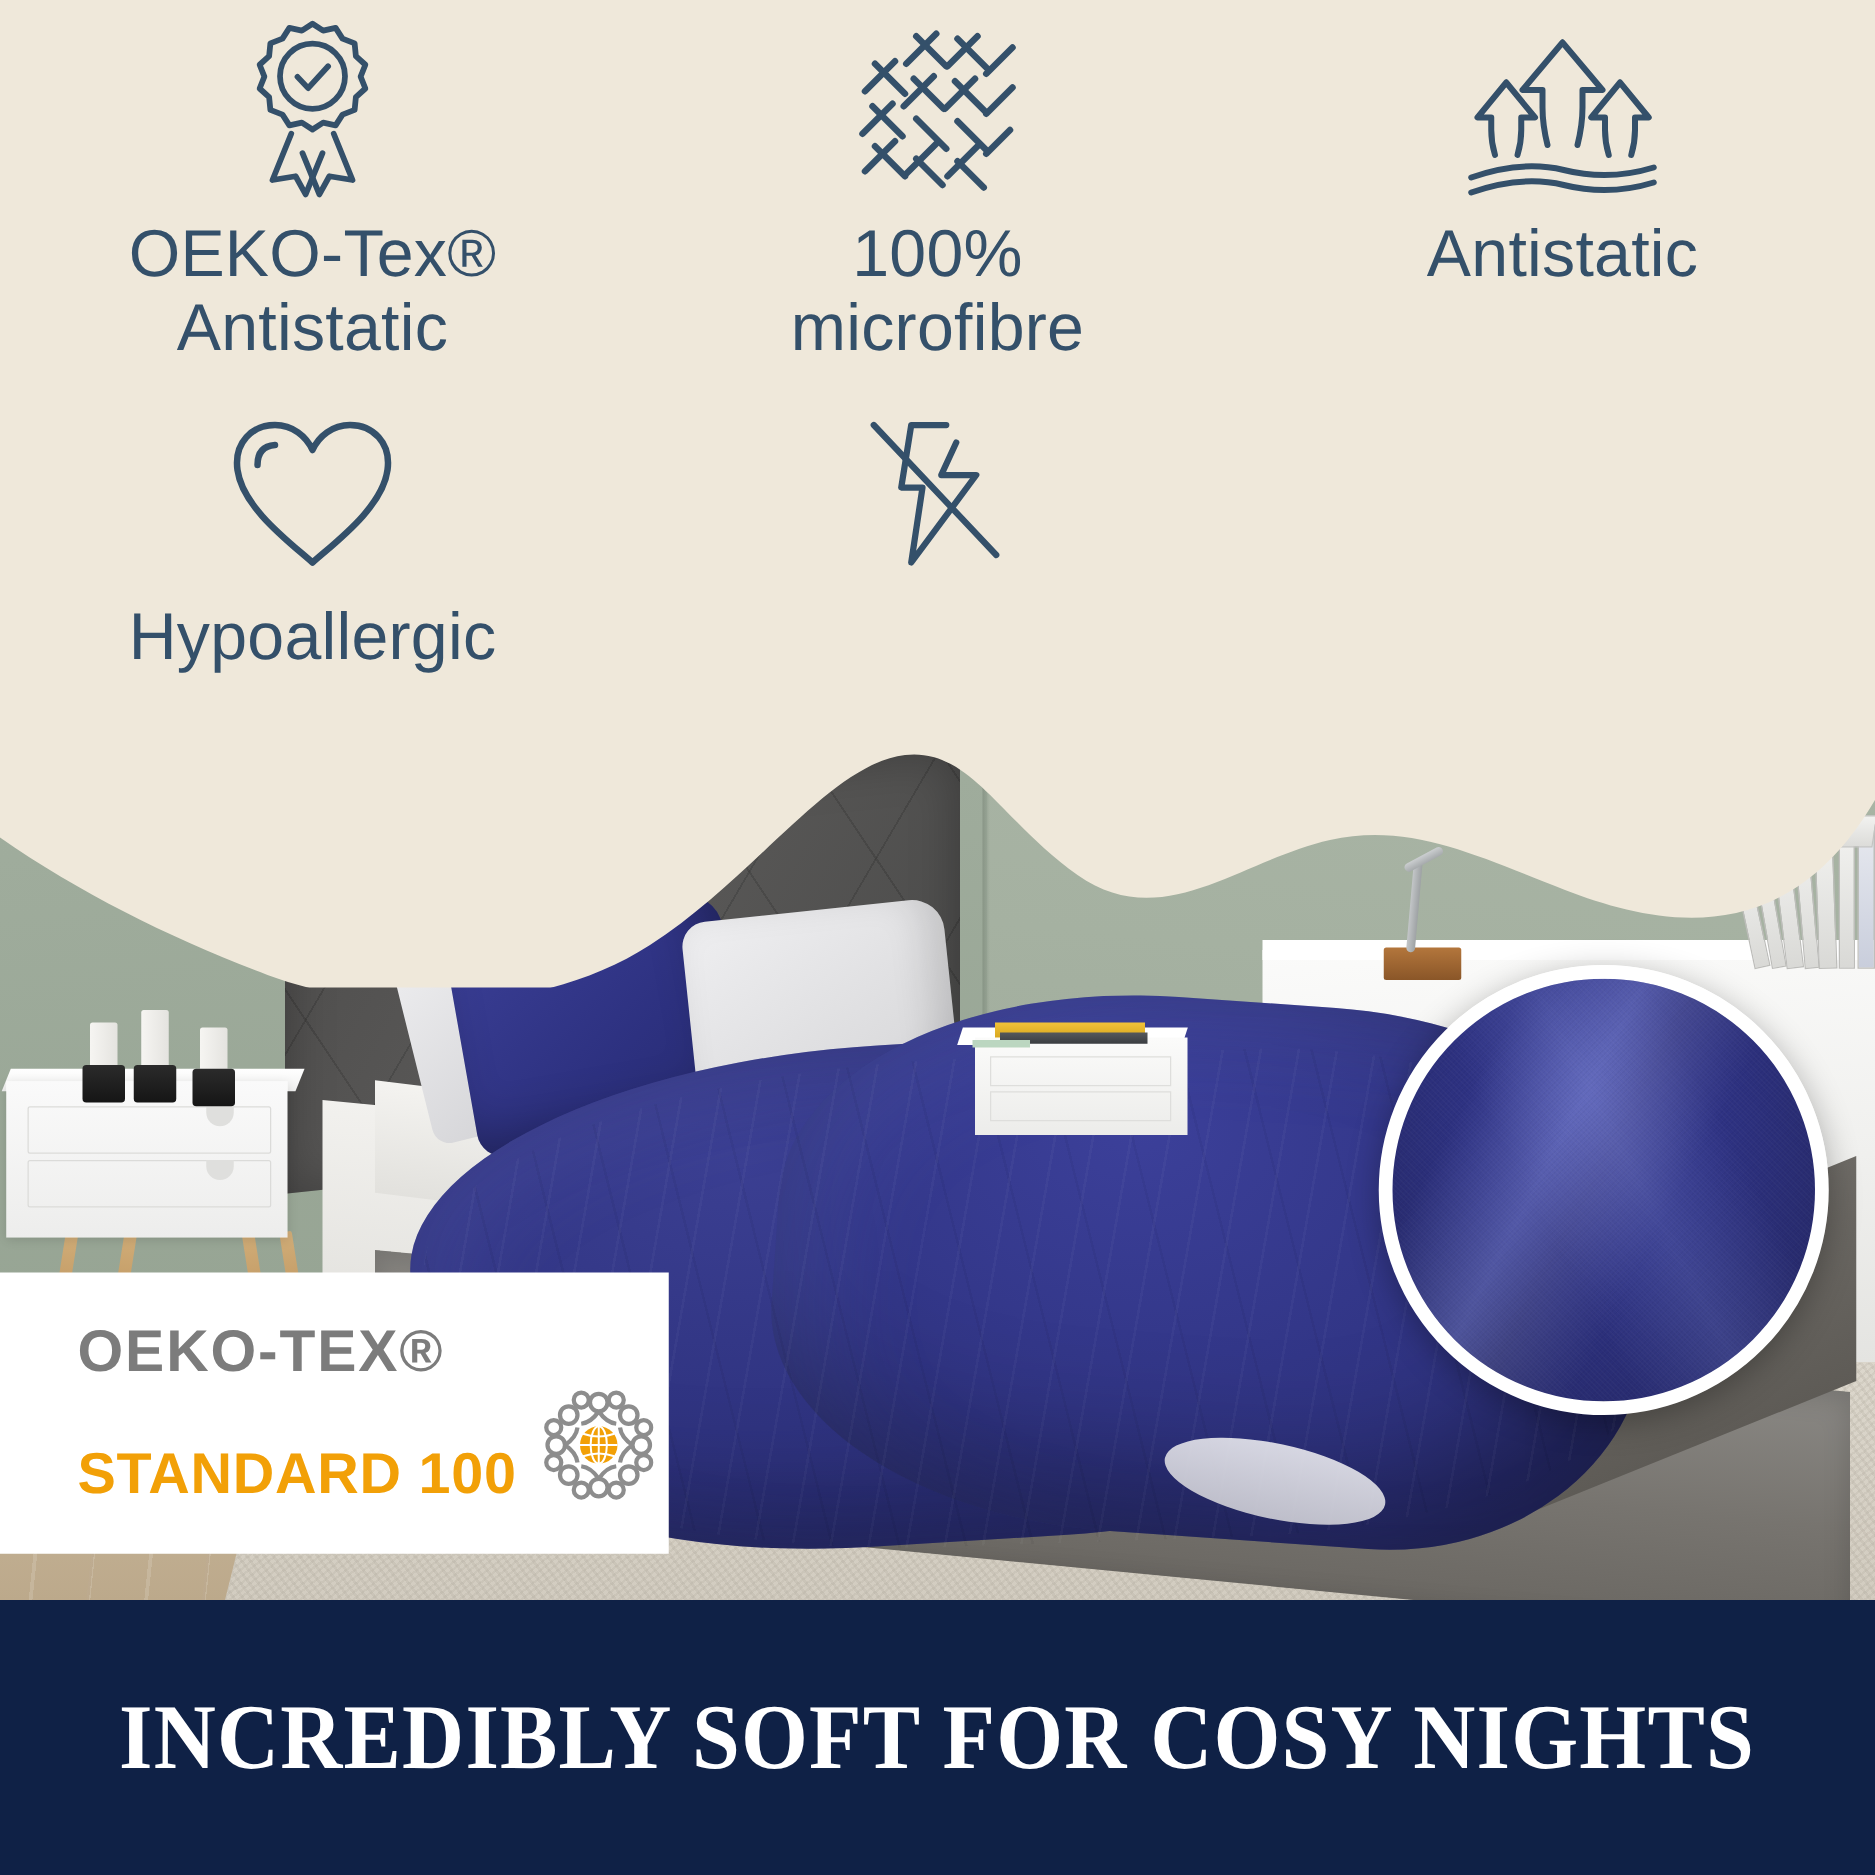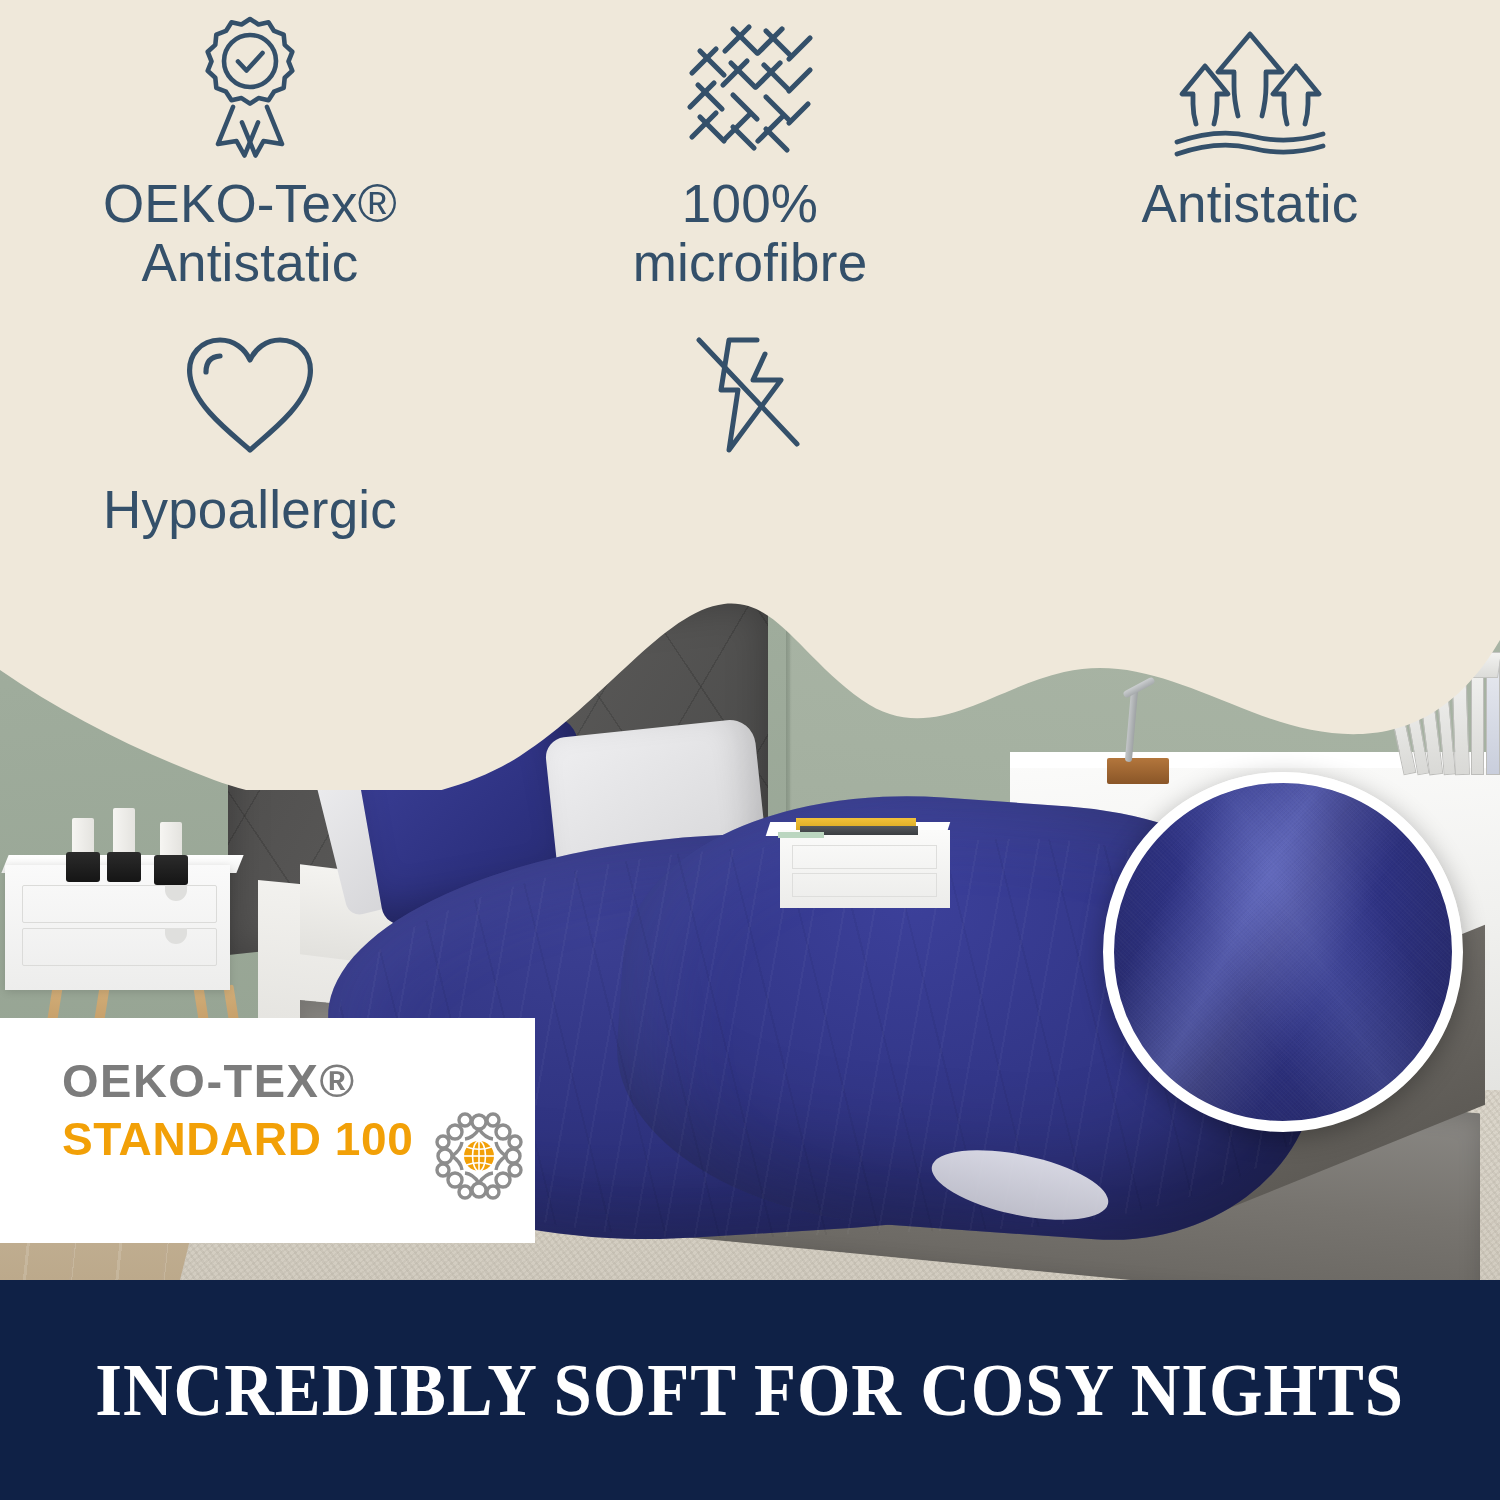--- a/index.html
+++ b/index.html
@@ -167,21 +167,21 @@
   .fi-breathe { padding-top:22px; }
 
   
   .cert { position:absolute; left:0; top:1018px; width:535px; height:225px;
           background:#FFFFFF; display:flex; flex-direction:column;
           justify-content:center; padding:14px 0 14px 62px; }
   .cert-title { color:#7C7C7C; font-size:47px; font-weight:bold; letter-spacing:1.5px;
                 line-height:1; white-space:nowrap; }
   .cert-sub   { color:#8A8A8A; font-size:23px; font-weight:bold; letter-spacing:2.6px;
                 margin-top:10px; white-space:nowrap; }
-  .cert-row   { display:flex; align-items:flex-start; margin-top:8px; }
+  .cert-row   { display:flex; align-items:flex-end; margin-top:8px; }
   .cert-std   { color:#F2A007; font-size:46px; font-weight:bold; letter-spacing:.6px;
                 white-space:nowrap; }
   .cert-emblem { margin-left:22px; }
 
   
   .detail-circle { position:absolute; left:1103px; top:772px; width:360px; height:360px;
           border-radius:50%; border:11px solid #FFFFFF;
           background:radial-gradient(ellipse at 48% 30%, #3C4099 0%, #2E3282 42%, #23265F 100%);
           box-shadow:0 6px 26px rgba(0,0,0,.30); overflow:hidden; }
   .dc-sheen { position:absolute; left:-10%; top:-10%; width:120%; height:120%;

